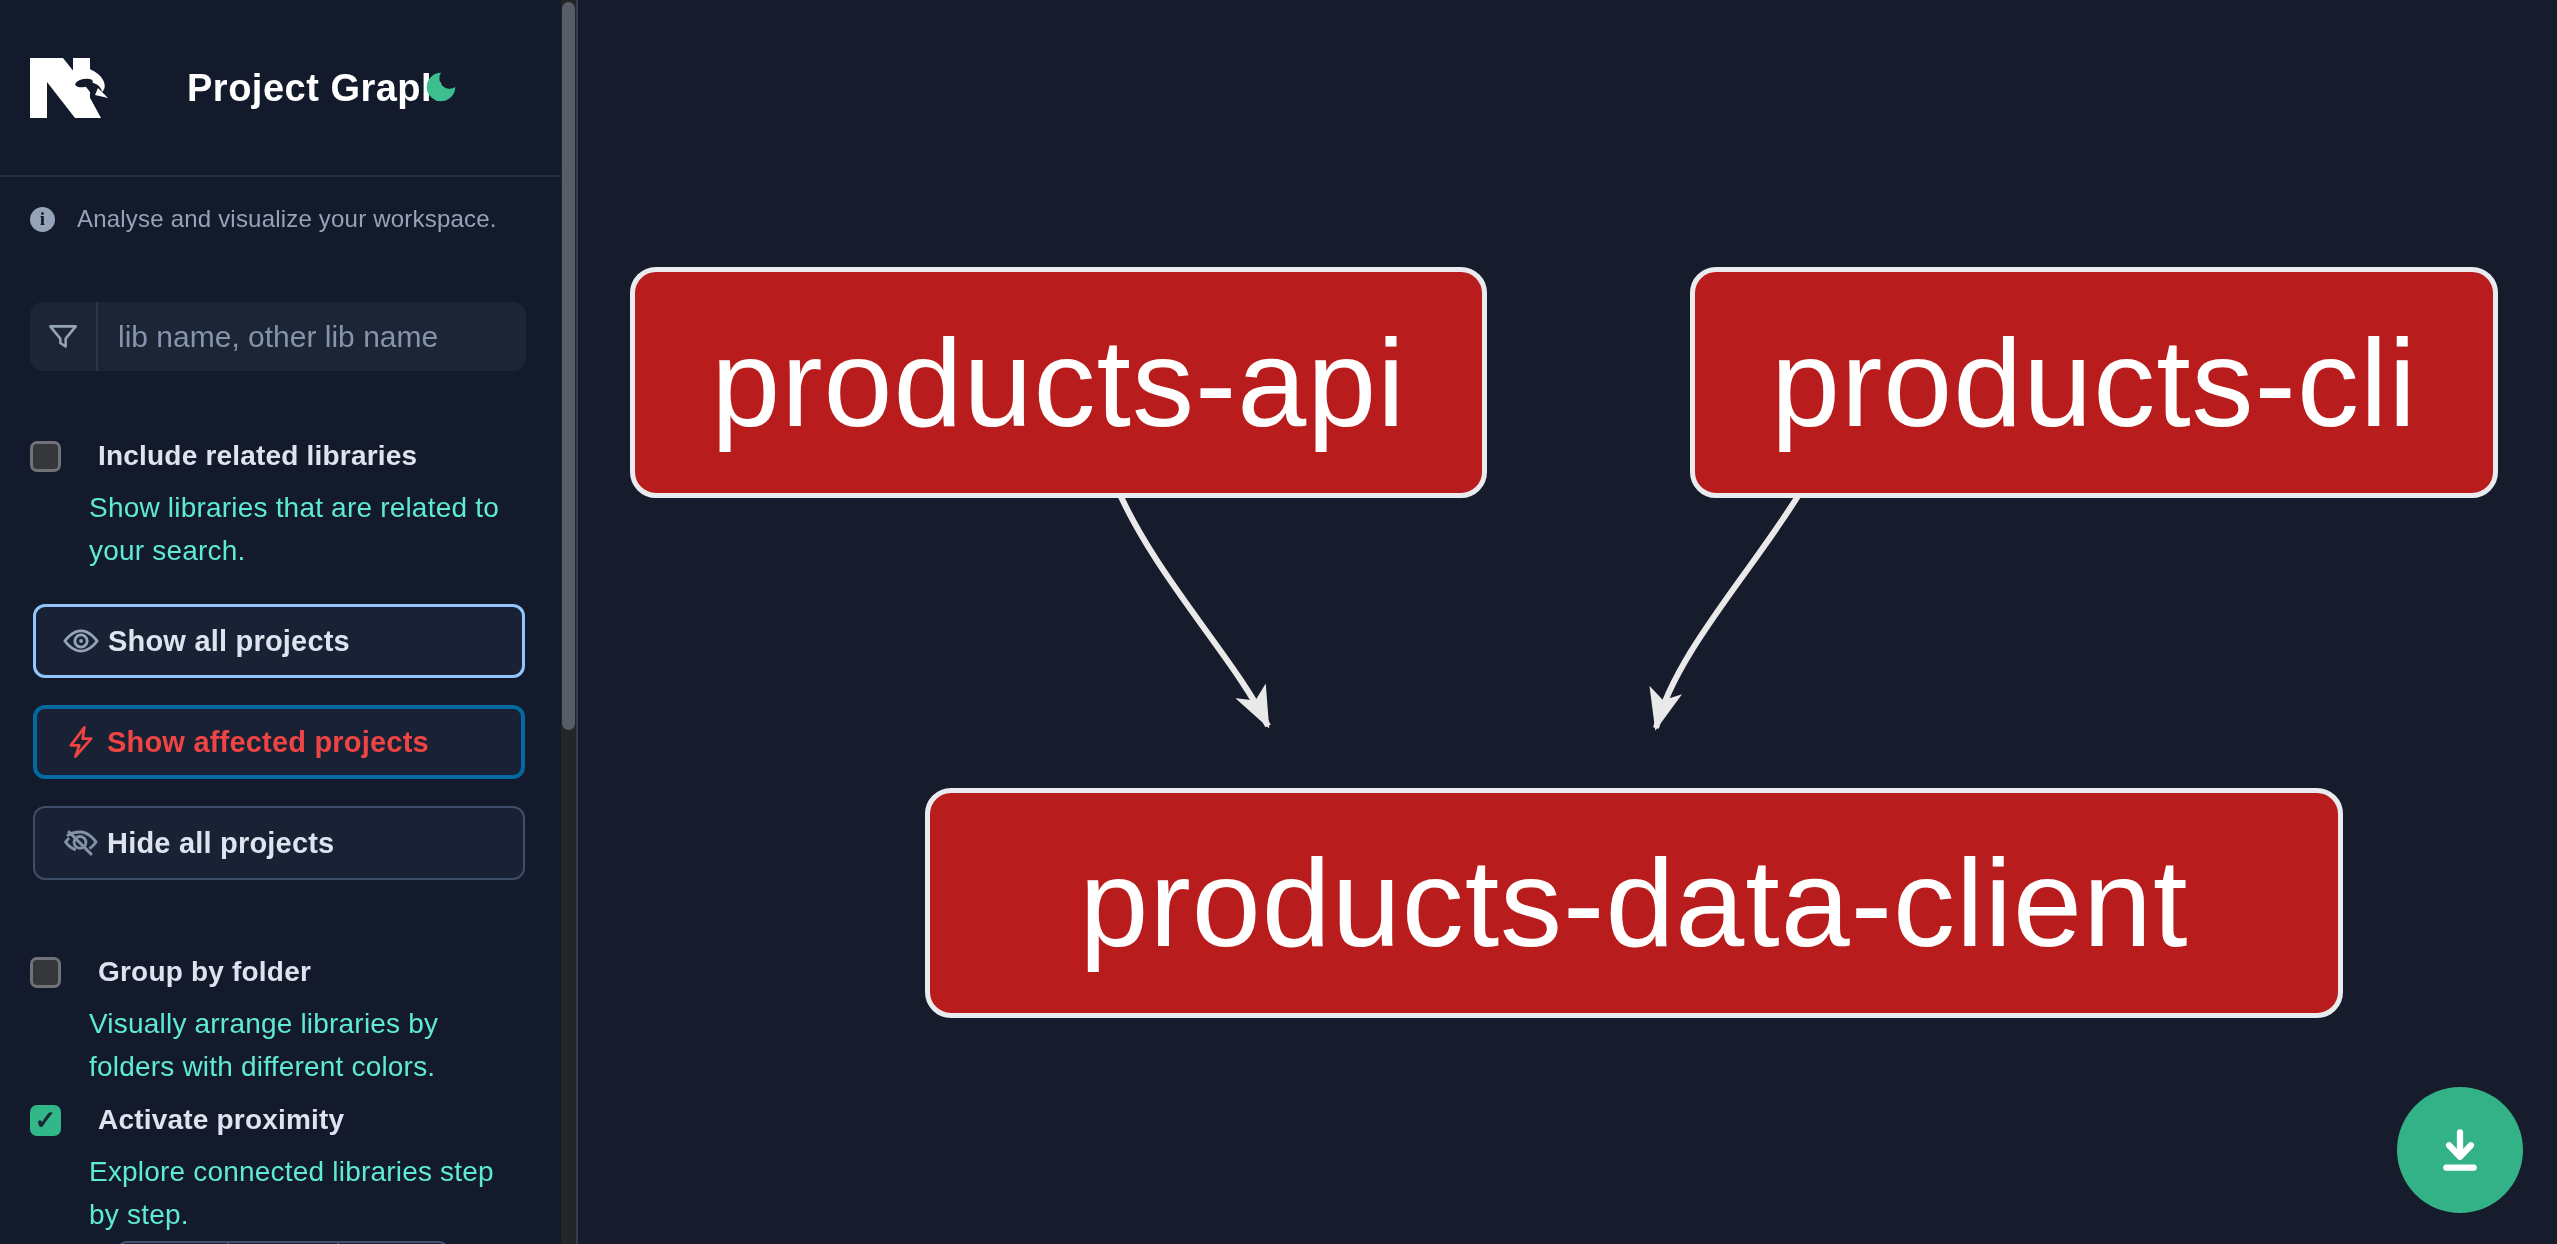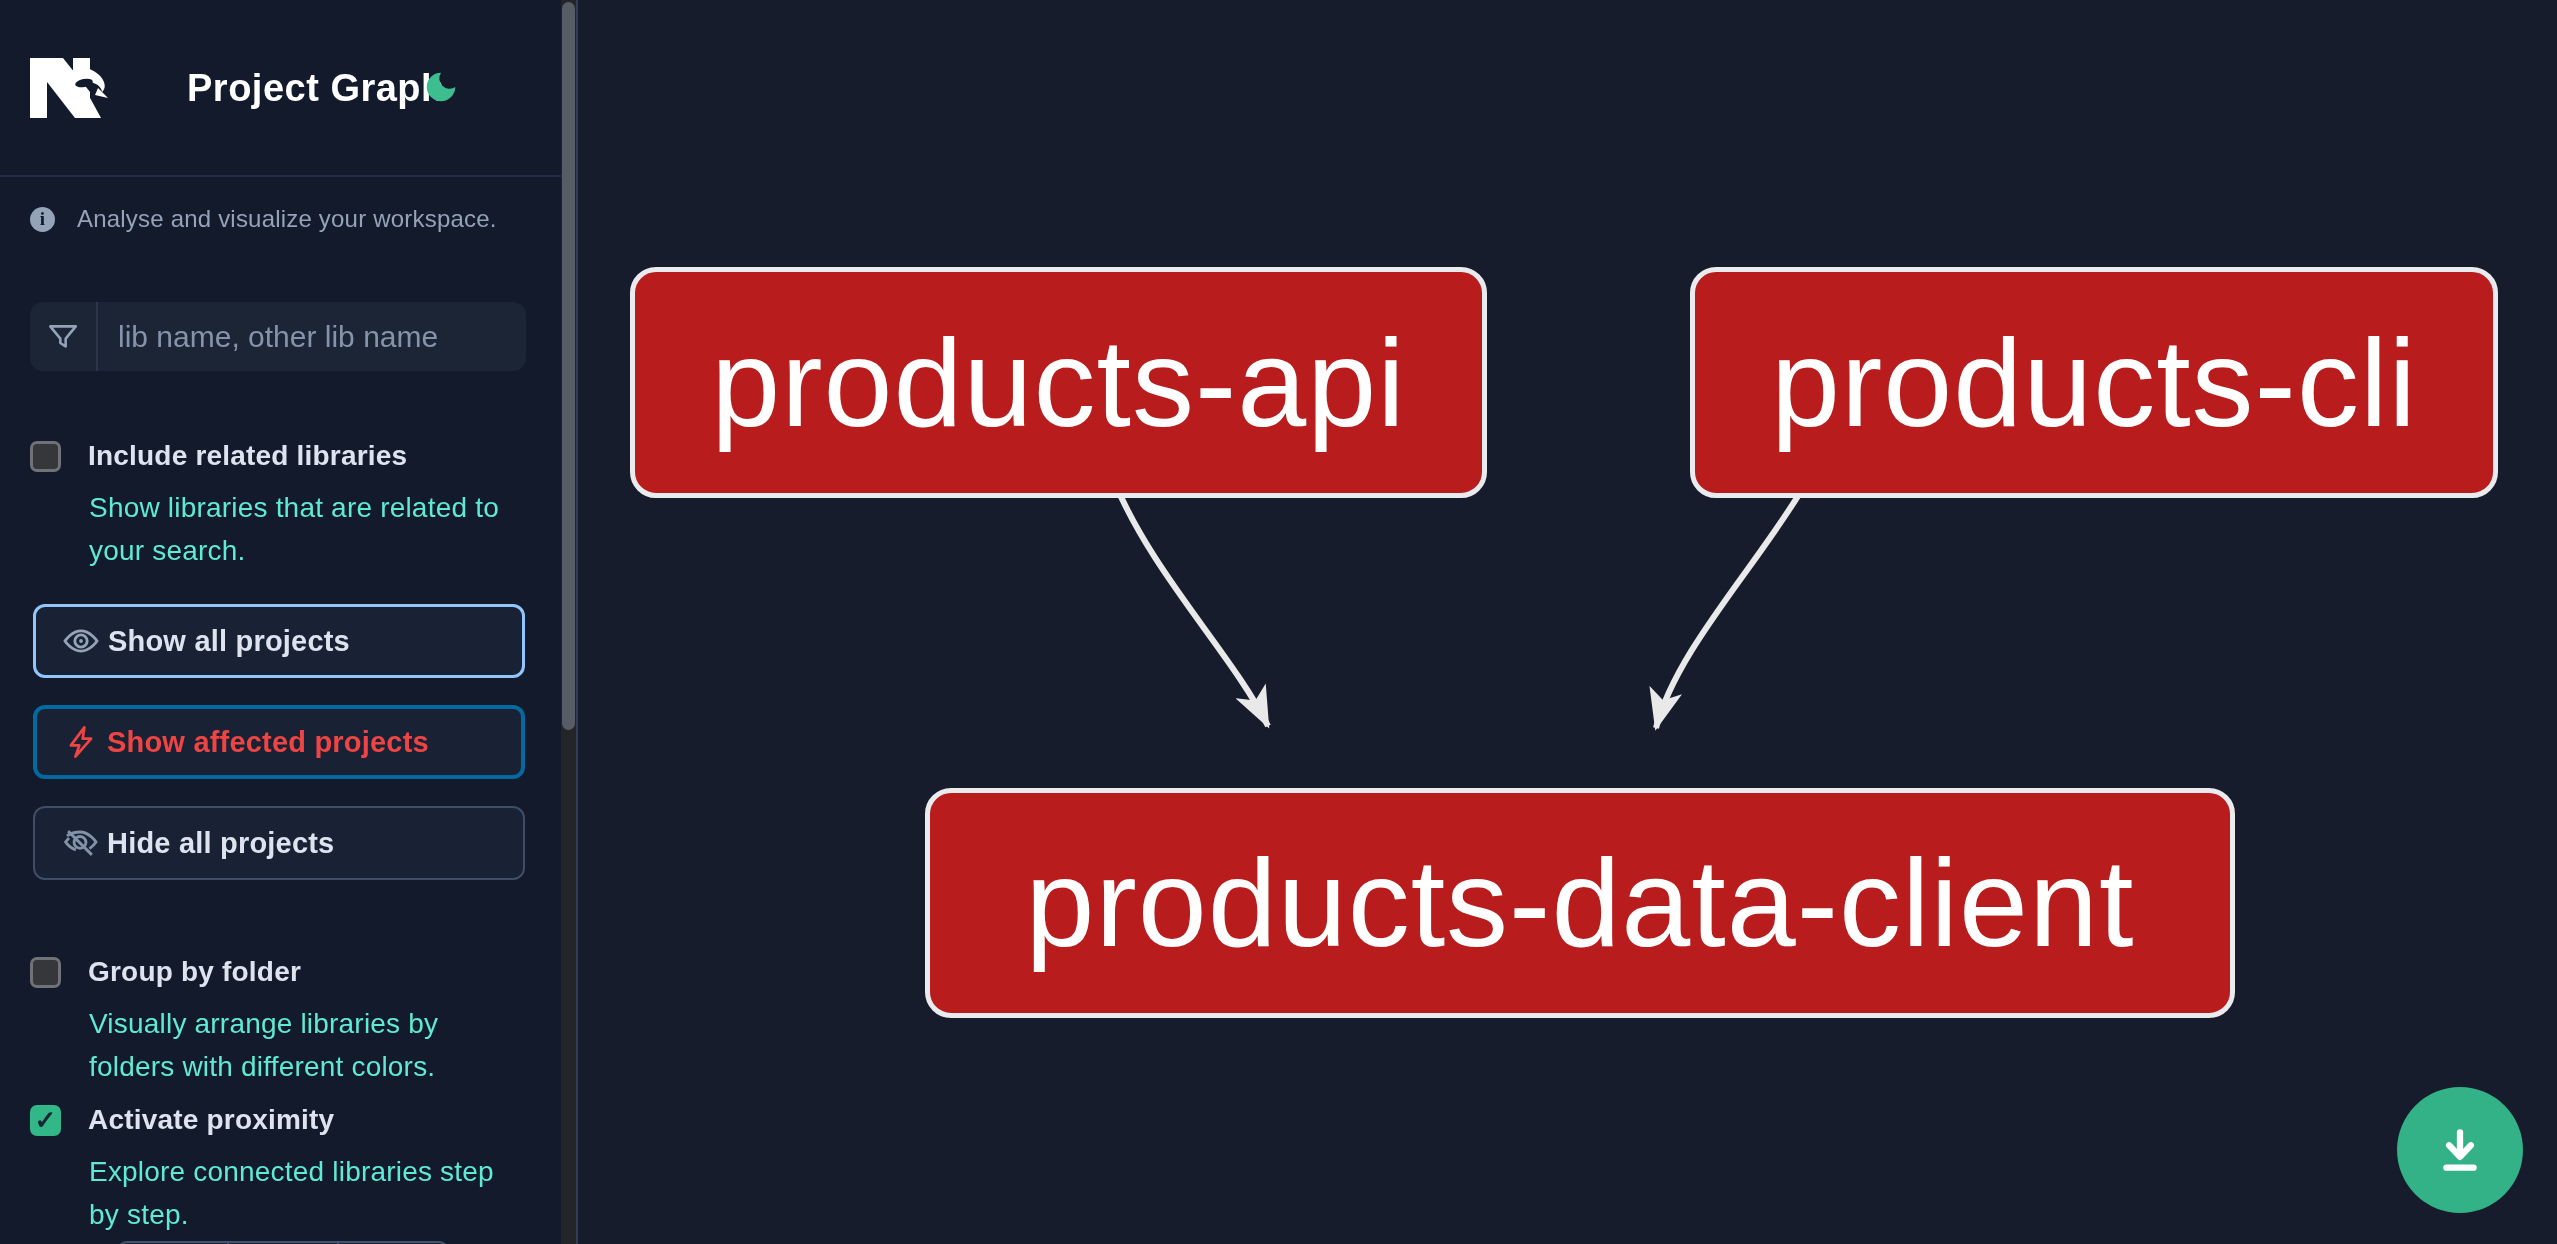--- a/index.html
+++ b/index.html
@@ -25,21 +25,21 @@
 
   .search-box { position:absolute; left:30px; top:302px; width:496px; height:69px;
                 background:#1c2536; border-radius:13px; display:flex; align-items:stretch; overflow:hidden; }
   .search-iconcell { width:68px; border-right:2px solid #2a3649; display:flex;
                      align-items:center; justify-content:center; }
   .search-input { flex:1; background:transparent; border:none; outline:none; color:#c6d0de;
                   font-size:30px; padding:0 20px; font-family:"Liberation Sans", sans-serif; }
   .search-input::placeholder { color:#8593ab; }
 
   .opt-block { position:absolute; left:30px; width:500px; }
-  .opt-row { display:flex; align-items:center; gap:27px; }
+  .opt-row { display:flex; align-items:center; gap:37px; }
   .cb { width:31px; height:31px; border-radius:7px; background:#35373b; border:3px solid #6f7277;
         flex:0 0 auto; display:flex; align-items:center; justify-content:center; cursor:pointer; }
   .cb.checked { background:#31b788; border-color:#31b788; color:#1b2634; font-size:26px; font-weight:700; }
   .opt-label { font-size:28px; font-weight:700; color:#dde4ef; letter-spacing:.2px; white-space:nowrap; }
   .opt-desc { margin-left:59px; margin-top:14px; font-size:28px; line-height:43px;
               color:#5eead4; letter-spacing:.2px; }
 
   .sb-btn { position:absolute; left:33px; width:492px; height:74px; border-radius:12px;
             background:#192234; display:flex; align-items:center; gap:8px; padding-left:26px;
             cursor:pointer; font-family:"Liberation Sans", sans-serif; }
@@ -63,21 +63,21 @@
 
   
   .canvas { position:absolute; left:578px; top:0; width:1979px; height:1244px; background:#161c2b; }
   .edges-svg { position:absolute; left:0; top:0; width:1979px; height:1244px; }
   .gnode { position:absolute; background:#b91c1c; border:5px solid #e9ebee; border-radius:26px;
            display:flex; align-items:center; justify-content:center; color:#ffffff;
            font-size:124px; letter-spacing:1px; white-space:nowrap; cursor:pointer;
            font-family:"Liberation Sans", sans-serif;margin-top:20px; }
   .node-api  { left:52px;  top:247px; width:857px;  height:231px; }
   .node-cli  { left:1112px; top:247px; width:808px; height:231px; }
-  .node-data { left:347px; top:768px; width:1310px; height:230px; }
+  .node-data { left:347px; top:768px; width:1418px; height:230px; }
 
   .fab { position:absolute; left:1819px; top:1087px; width:126px; height:126px; border-radius:50%;
          background:#32b286; border:none; cursor:pointer; display:flex; align-items:center;
          justify-content:center; }
 </style>
 </head>
 <body>
 
 <div class="sidebar">
 

